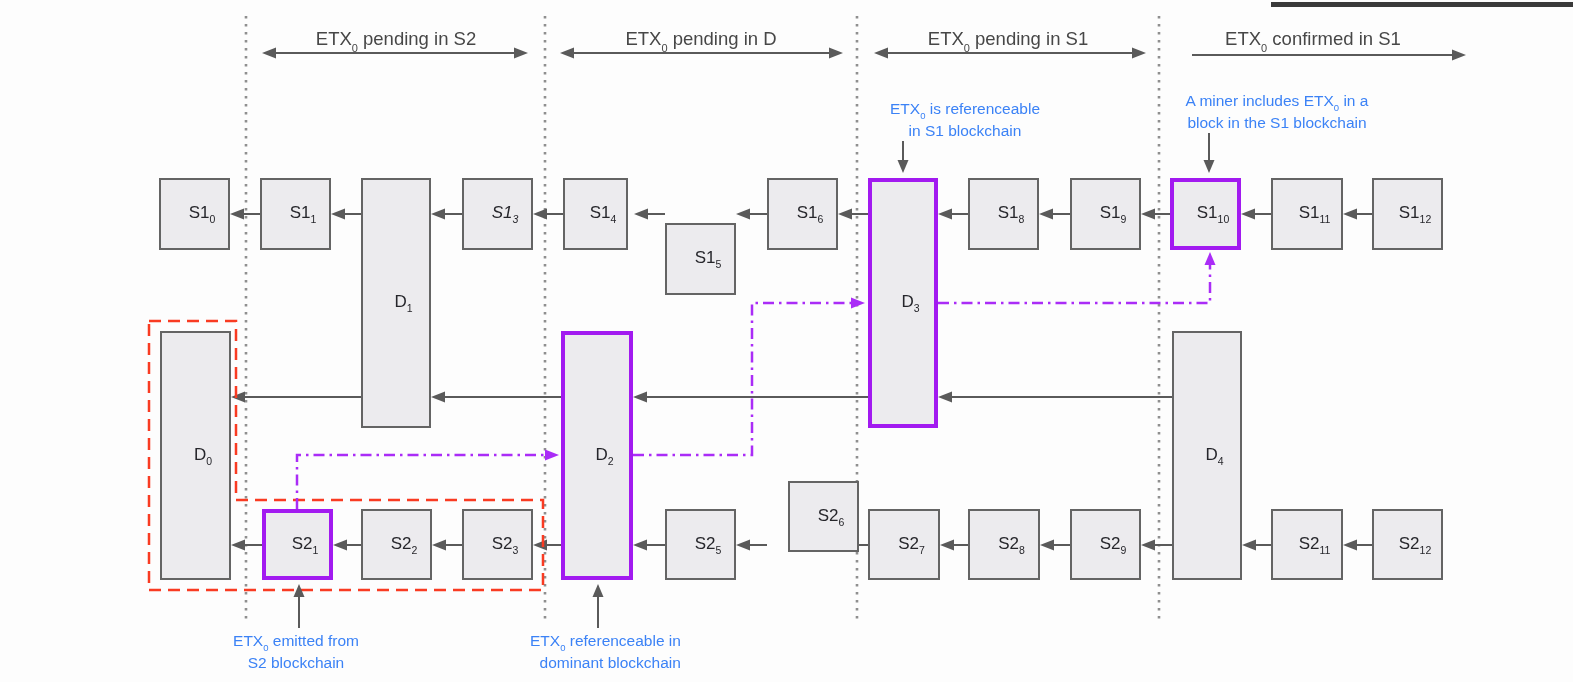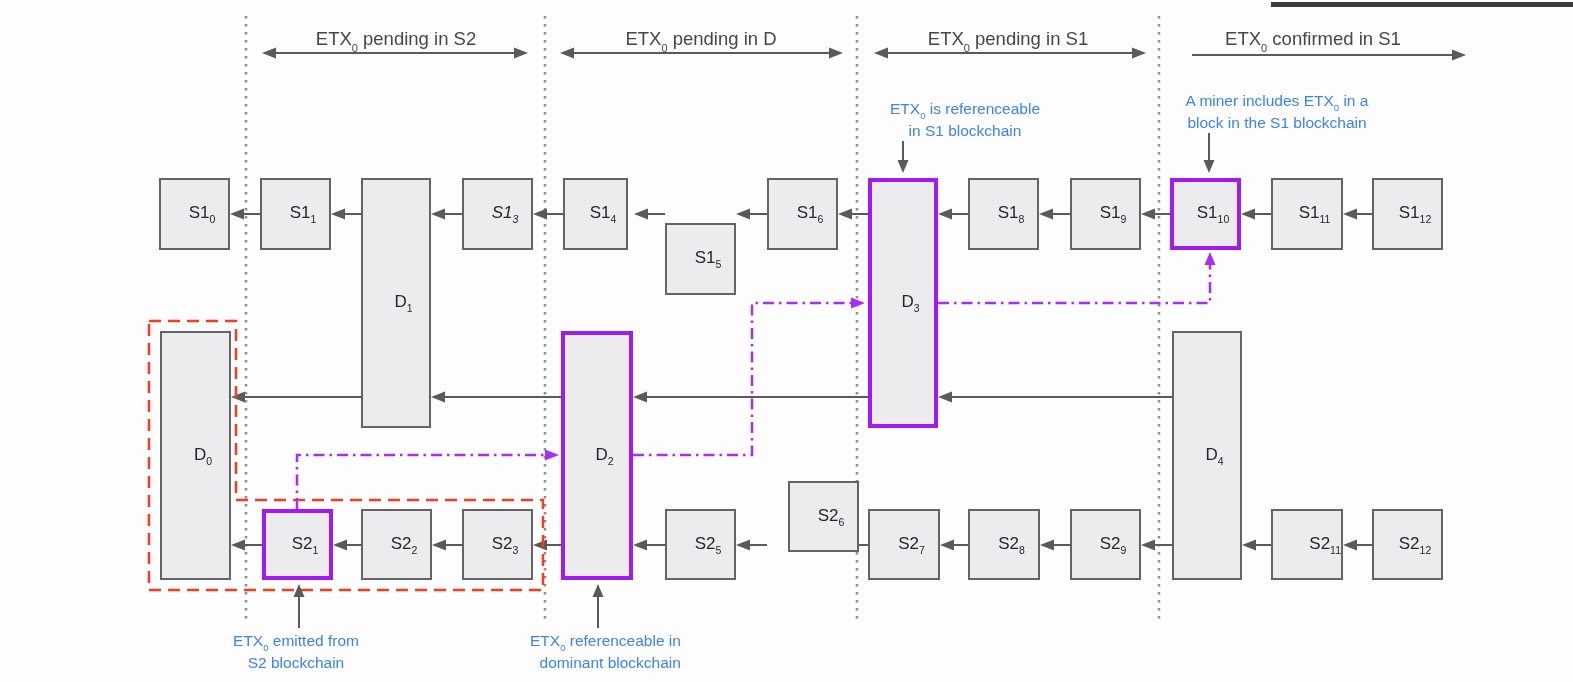--- a/index.html
+++ b/index.html
@@ -220,20 +220,20 @@
       </div>
       <div class="node" style="left: 968px; top: 509px; width: 72px; height: 71px;">
         <span class="lbl">S2<span class="sub">8</span></span>
       </div>
       <div class="node" style="left: 1070px; top: 509px; width: 71px; height: 71px;">
         <span class="lbl">S2<span class="sub">9</span></span>
       </div>
       <div class="node" style="left: 1172px; top: 331px; width: 70px; height: 249px;">
         <span class="lbl">D<span class="sub">4</span></span>
       </div>
-      <div class="node" style="left: 1271px; top: 509px; width: 72px; height: 71px; justify-content: flex-end;">
+      <div class="node" style="left: 1271px; top: 509px; width: 72px; height: 71px;">
         <span class="lbl">S2<span class="sub">11</span></span>
       </div>
       <div class="node" style="left: 1372px; top: 509px; width: 71px; height: 71px;">
         <span class="lbl">S2<span class="sub">12</span></span>
       </div>
     </div>
 </div>
 
 </body></html>

